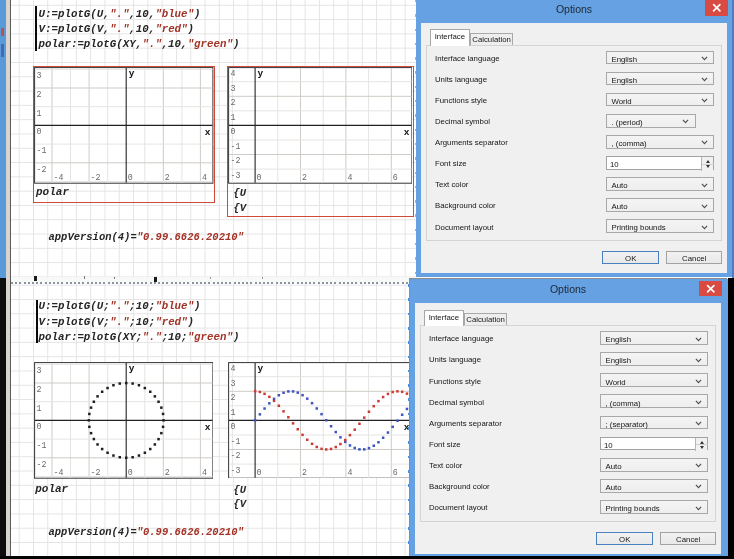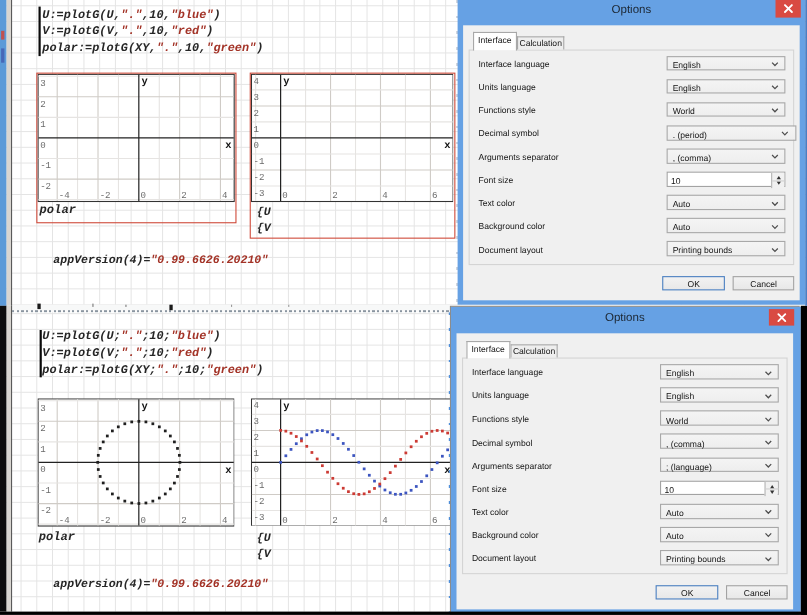--- a/index.html
+++ b/index.html
@@ -304,21 +304,21 @@
           </svg>
         </div>
         <div style="position:absolute;left:14.2px;top:73.4px;font:7.8px 'Liberation Sans',sans-serif;color:#141414;">Functions style</div>
         <div style="position:absolute;left:185.2px;top:70.2px;width:108.5px;height:13.8px;background:linear-gradient(180deg,#f4f4f4,#eeeeee);border:1px solid #a8a8a8;">
           <div style="position:absolute;left:4.5px;top:3.2px;font:7.8px 'Liberation Sans',sans-serif;color:#141414;">World</div>
           <svg style="position:absolute;right:5.5px;top:4.6px" width="7" height="5" viewBox="0 0 7 5">
             <polyline points="0.9,0.9 3.5,3.6 6.1,0.9" fill="none" stroke="#4f4f4f" stroke-width="1.15"></polyline>
           </svg>
         </div>
         <div style="position:absolute;left:14.2px;top:94.5px;font:7.8px 'Liberation Sans',sans-serif;color:#141414;">Decimal symbol</div>
-        <div style="position:absolute;left:185.2px;top:91.3px;width:118px;height:13.8px;background:linear-gradient(180deg,#f4f4f4,#eeeeee);border:1px solid #a8a8a8;">
+        <div style="position:absolute;left:185.2px;top:91.3px;width:90px;height:13.8px;background:linear-gradient(180deg,#f4f4f4,#eeeeee);border:1px solid #a8a8a8;">
           <div style="position:absolute;left:4.5px;top:3.2px;font:7.8px 'Liberation Sans',sans-serif;color:#141414;">. (period)</div>
           <svg style="position:absolute;right:5.5px;top:4.6px" width="7" height="5" viewBox="0 0 7 5">
             <polyline points="0.9,0.9 3.5,3.6 6.1,0.9" fill="none" stroke="#4f4f4f" stroke-width="1.15"></polyline>
           </svg>
         </div>
         <div style="position:absolute;left:14.2px;top:115.6px;font:7.8px 'Liberation Sans',sans-serif;color:#141414;">Arguments separator</div>
         <div style="position:absolute;left:185.2px;top:112.4px;width:108.5px;height:13.8px;background:linear-gradient(180deg,#f4f4f4,#eeeeee);border:1px solid #a8a8a8;">
           <div style="position:absolute;left:4.5px;top:3.2px;font:7.8px 'Liberation Sans',sans-serif;color:#141414;">, (comma)</div>
           <svg style="position:absolute;right:5.5px;top:4.6px" width="7" height="5" viewBox="0 0 7 5">
             <polyline points="0.9,0.9 3.5,3.6 6.1,0.9" fill="none" stroke="#4f4f4f" stroke-width="1.15"></polyline>
@@ -393,21 +393,21 @@
         </div>
         <div style="position:absolute;left:14.2px;top:94.5px;font:7.8px 'Liberation Sans',sans-serif;color:#141414;">Decimal symbol</div>
         <div style="position:absolute;left:185.2px;top:91.3px;width:108.5px;height:13.8px;background:linear-gradient(180deg,#f4f4f4,#eeeeee);border:1px solid #a8a8a8;">
           <div style="position:absolute;left:4.5px;top:3.2px;font:7.8px 'Liberation Sans',sans-serif;color:#141414;">, (comma)</div>
           <svg style="position:absolute;right:5.5px;top:4.6px" width="7" height="5" viewBox="0 0 7 5">
             <polyline points="0.9,0.9 3.5,3.6 6.1,0.9" fill="none" stroke="#4f4f4f" stroke-width="1.15"></polyline>
           </svg>
         </div>
         <div style="position:absolute;left:14.2px;top:115.6px;font:7.8px 'Liberation Sans',sans-serif;color:#141414;">Arguments separator</div>
         <div style="position:absolute;left:185.2px;top:112.4px;width:108.5px;height:13.8px;background:linear-gradient(180deg,#f4f4f4,#eeeeee);border:1px solid #a8a8a8;">
-          <div style="position:absolute;left:4.5px;top:3.2px;font:7.8px 'Liberation Sans',sans-serif;color:#141414;">; (language)</div>
+          <div style="position:absolute;left:4.5px;top:3.2px;font:7.8px 'Liberation Sans',sans-serif;color:#141414;">; (separator)</div>
           <svg style="position:absolute;right:5.5px;top:4.6px" width="7" height="5" viewBox="0 0 7 5">
             <polyline points="0.9,0.9 3.5,3.6 6.1,0.9" fill="none" stroke="#4f4f4f" stroke-width="1.15"></polyline>
           </svg>
         </div>
         <div style="position:absolute;left:14.2px;top:136.7px;font:7.8px 'Liberation Sans',sans-serif;color:#141414;">Font size</div>
         <div style="position:absolute;left:185.2px;top:133.5px;width:108.5px;height:13.8px;background:#fff;border:1px solid #a3a3a3;">
           <div style="position:absolute;left:3px;top:3.2px;font:7.8px 'Liberation Sans',sans-serif;color:#141414;">10</div>
           <div style="position:absolute;right:0;top:0;width:12px;height:13.8px;border-left:1px solid #b5b5b5;background:#f1f1f1;">
             <div style="position:absolute;left:3.4px;top:3px;width:0;height:0;border-left:2.6px solid transparent;border-right:2.6px solid transparent;border-bottom:3px solid #333;"></div>
             <div style="position:absolute;left:3.4px;top:8px;width:0;height:0;border-left:2.6px solid transparent;border-right:2.6px solid transparent;border-top:3px solid #333;"></div>

